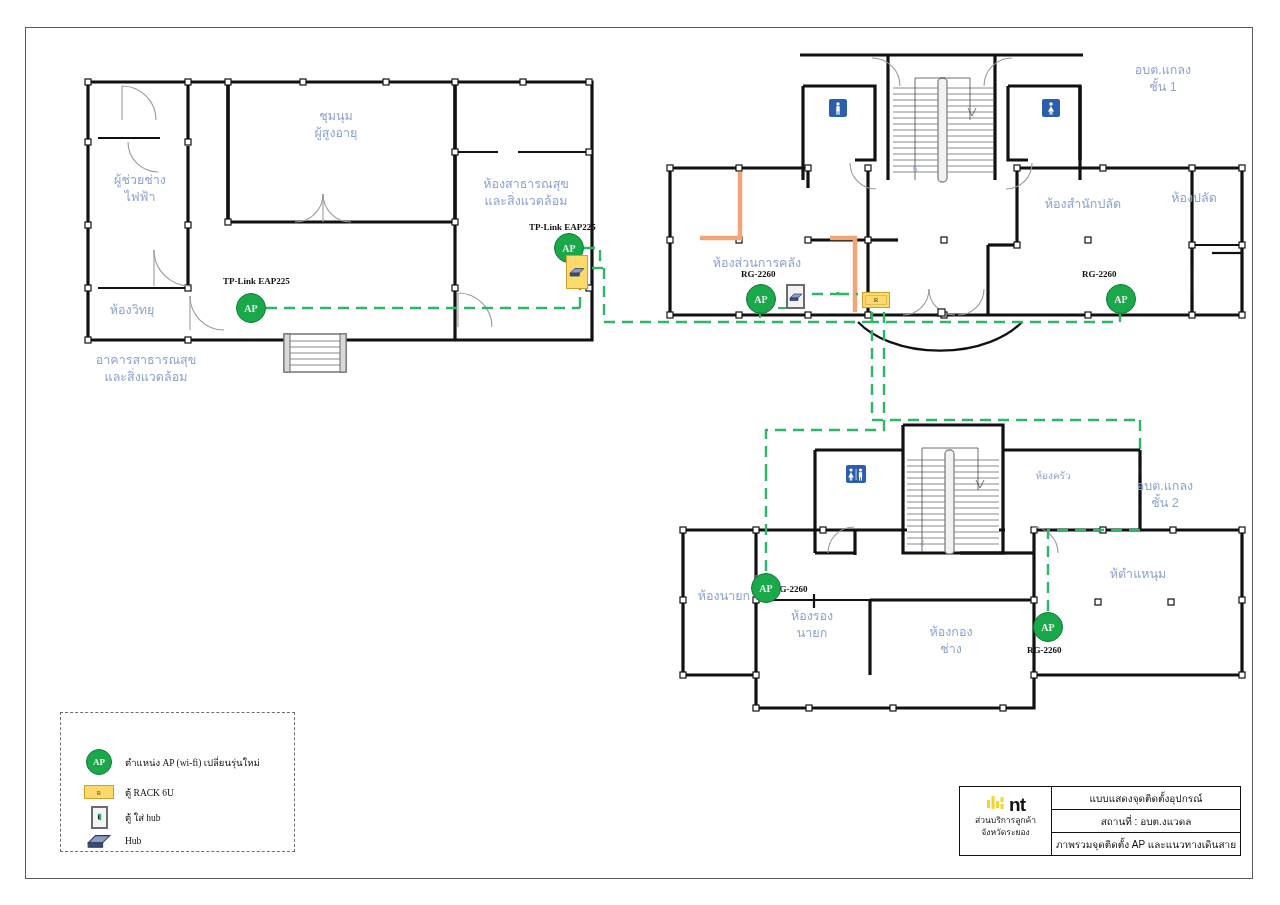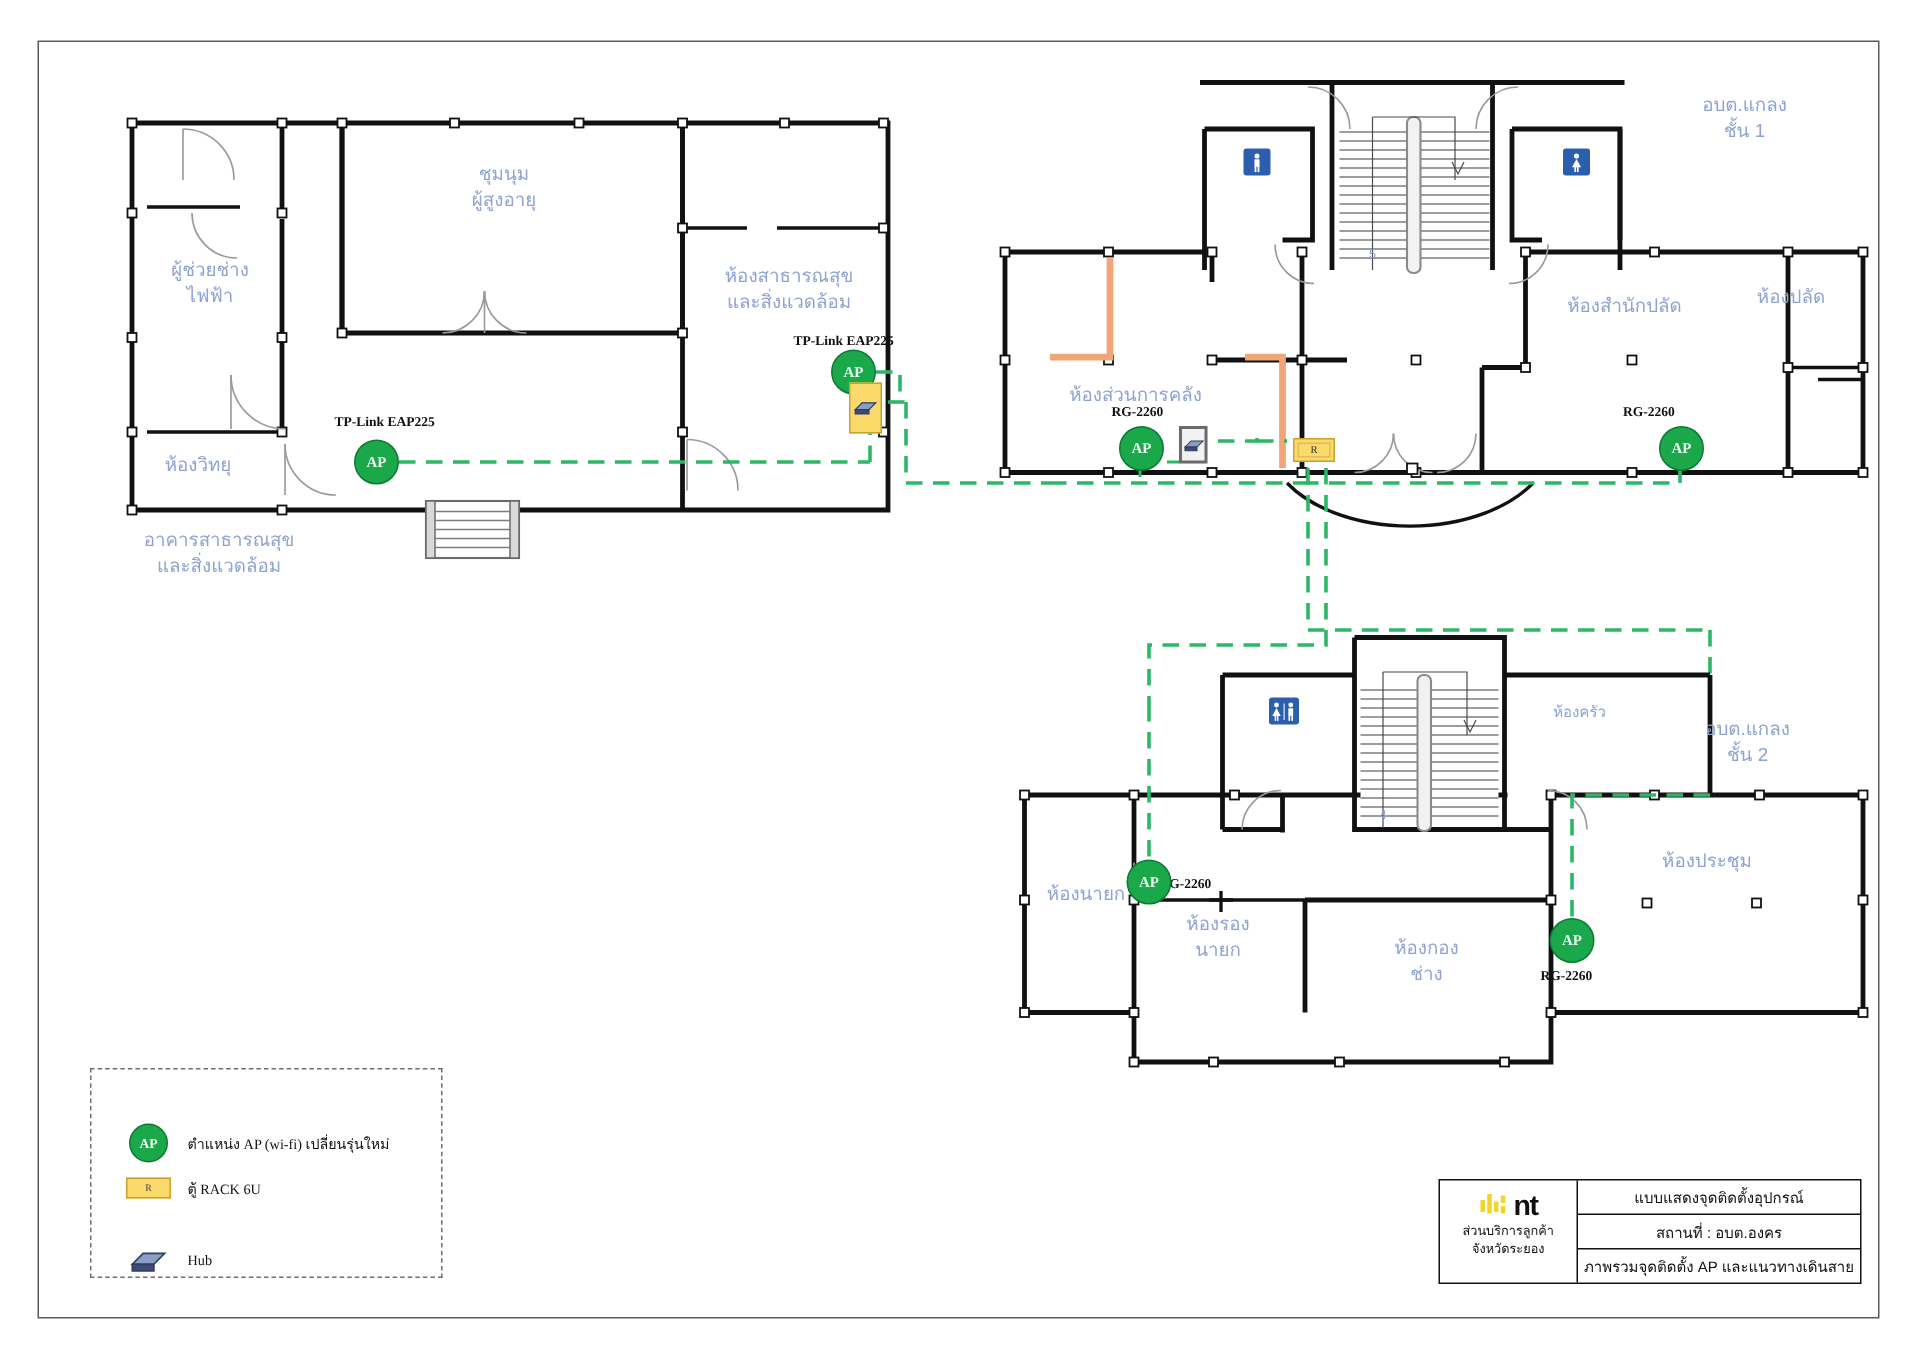--- a/index.html
+++ b/index.html
@@ -408,21 +408,21 @@
   <div class="lbl" style="left:1028px;top:196px;width:110px;">ห้องสำนักปลัด</div>
   <div class="lbl" style="left:1152px;top:190px;width:84px;">ห้องปลัด</div>
 
   <div class="lbl" style="left:1112px;top:478px;width:106px;">อบต.แกลง
 ชั้น 2</div>
   <div class="lbl" style="left:686px;top:588px;width:76px;">ห้องนายก</div>
   <div class="lbl" style="left:772px;top:608px;width:80px;">ห้องรอง
 นายก</div>
   <div class="lbl" style="left:908px;top:624px;width:86px;">ห้องกอง
 ช่าง</div>
-  <div class="lbl" style="left:1090px;top:566px;width:96px;">ห้องประชุม</div>
+  <div class="lbl" style="left:1090px;top:566px;width:96px;">ห้ตำแหนุม</div>
   <div class="lbl small" style="left:1022px;top:469px;width:62px;">ห้องครัว</div>
 
   <div class="lbl tiny" style="left:908px;top:164px;width:14px;">5</div>
   <div class="lbl tiny" style="left:915px;top:538px;width:14px;">4</div>
 
   <div class="blk" style="left:529px;top:222px;">TP-Link EAP225</div>
   <div class="blk" style="left:223px;top:276px;">TP-Link EAP225</div>
   <div class="blk" style="left:741px;top:269px;">RG-2260</div>
   <div class="blk" style="left:1082px;top:269px;">RG-2260</div>
   <div class="blk" style="left:773px;top:584px;">RG-2260</div>
@@ -489,20 +489,30 @@
       <div class="sym">
         <div class="apc">AP</div>
       </div>
       <div class="txt">ตำแหน่ง AP (wi-fi) เปลี่ยนรุ่นใหม่</div>
     </div>
     <div class="row" style="top:66px;">
       <div class="sym">
         <div class="rk">R</div>
       </div>
       <div class="txt">ตู้ RACK 6U</div>
+    </div>
+    <div class="row" style="top:91px;">
+      <div class="sym">
+        <div class="cab">
+          <svg width="11" height="8" viewBox="0 0 14 10">
+            <rect x="5" y="2" width="3" height="6" fill="#222"></rect>
+          </svg>
+        </div>
+      </div>
+      <div class="txt">ตู้  ใส่ hub</div>
     </div>
     <div class="row" style="top:115px;">
       <div class="sym">
         <svg width="26" height="18" viewBox="0 0 14 10">
           <polygon points="1,6 5,2 13,2 9,6" fill="#8a9ec4" stroke="#2e3d5e" stroke-width="0.6"></polygon>
           <polygon points="1,6 9,6 9,8.5 1,8.5" fill="#3b4d75" stroke="#2e3d5e" stroke-width="0.6"></polygon>
         </svg>
       </div>
       <div class="txt">Hub</div>
     </div>
@@ -518,18 +528,18 @@
           <rect x="14.5" y="3" width="3" height="5" fill="#f5d328"></rect>
           <rect x="14.5" y="10" width="3" height="5" fill="#f5d328"></rect>
         </svg>
         <div class="nt">nt</div>
       </div>
       <div class="tb-sub">ส่วนบริการลูกค้า</div>
       <div class="tb-sub">จังหวัดระยอง</div>
     </div>
     <div class="tb-right">
       <div class="tb-cell">แบบแสดงจุดติดตั้งอุปกรณ์</div>
-      <div class="tb-cell">สถานที่ :  อบต.องคร</div>
+      <div class="tb-cell">สถานที่ :  อบต.งแวดล</div>
       <div class="tb-cell">ภาพรวมจุดติดตั้ง AP และแนวทางเดินสาย</div>
     </div>
   </div>
 
 </div>
 
 </body></html>

